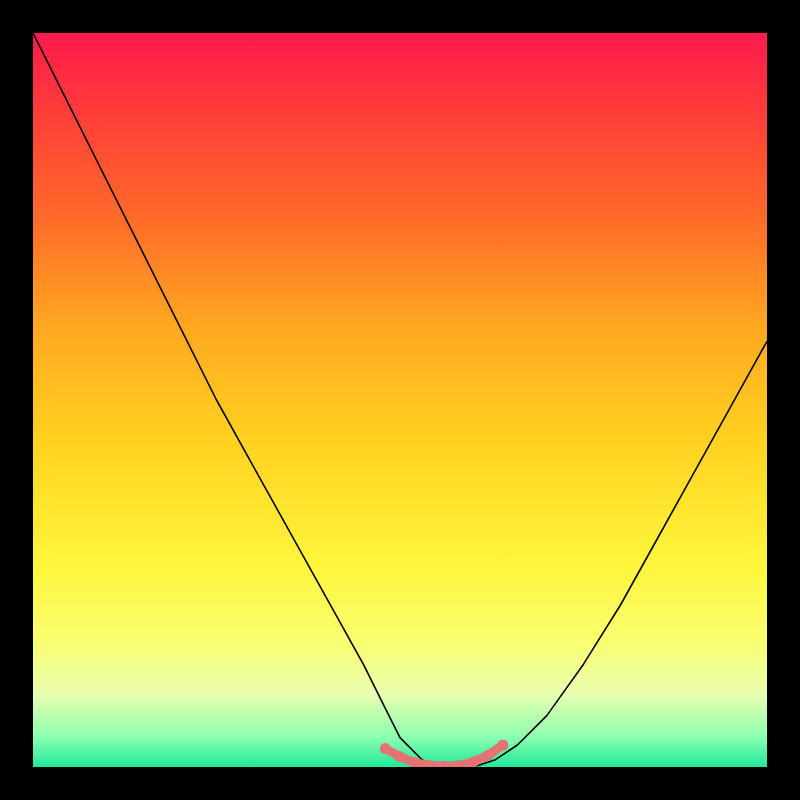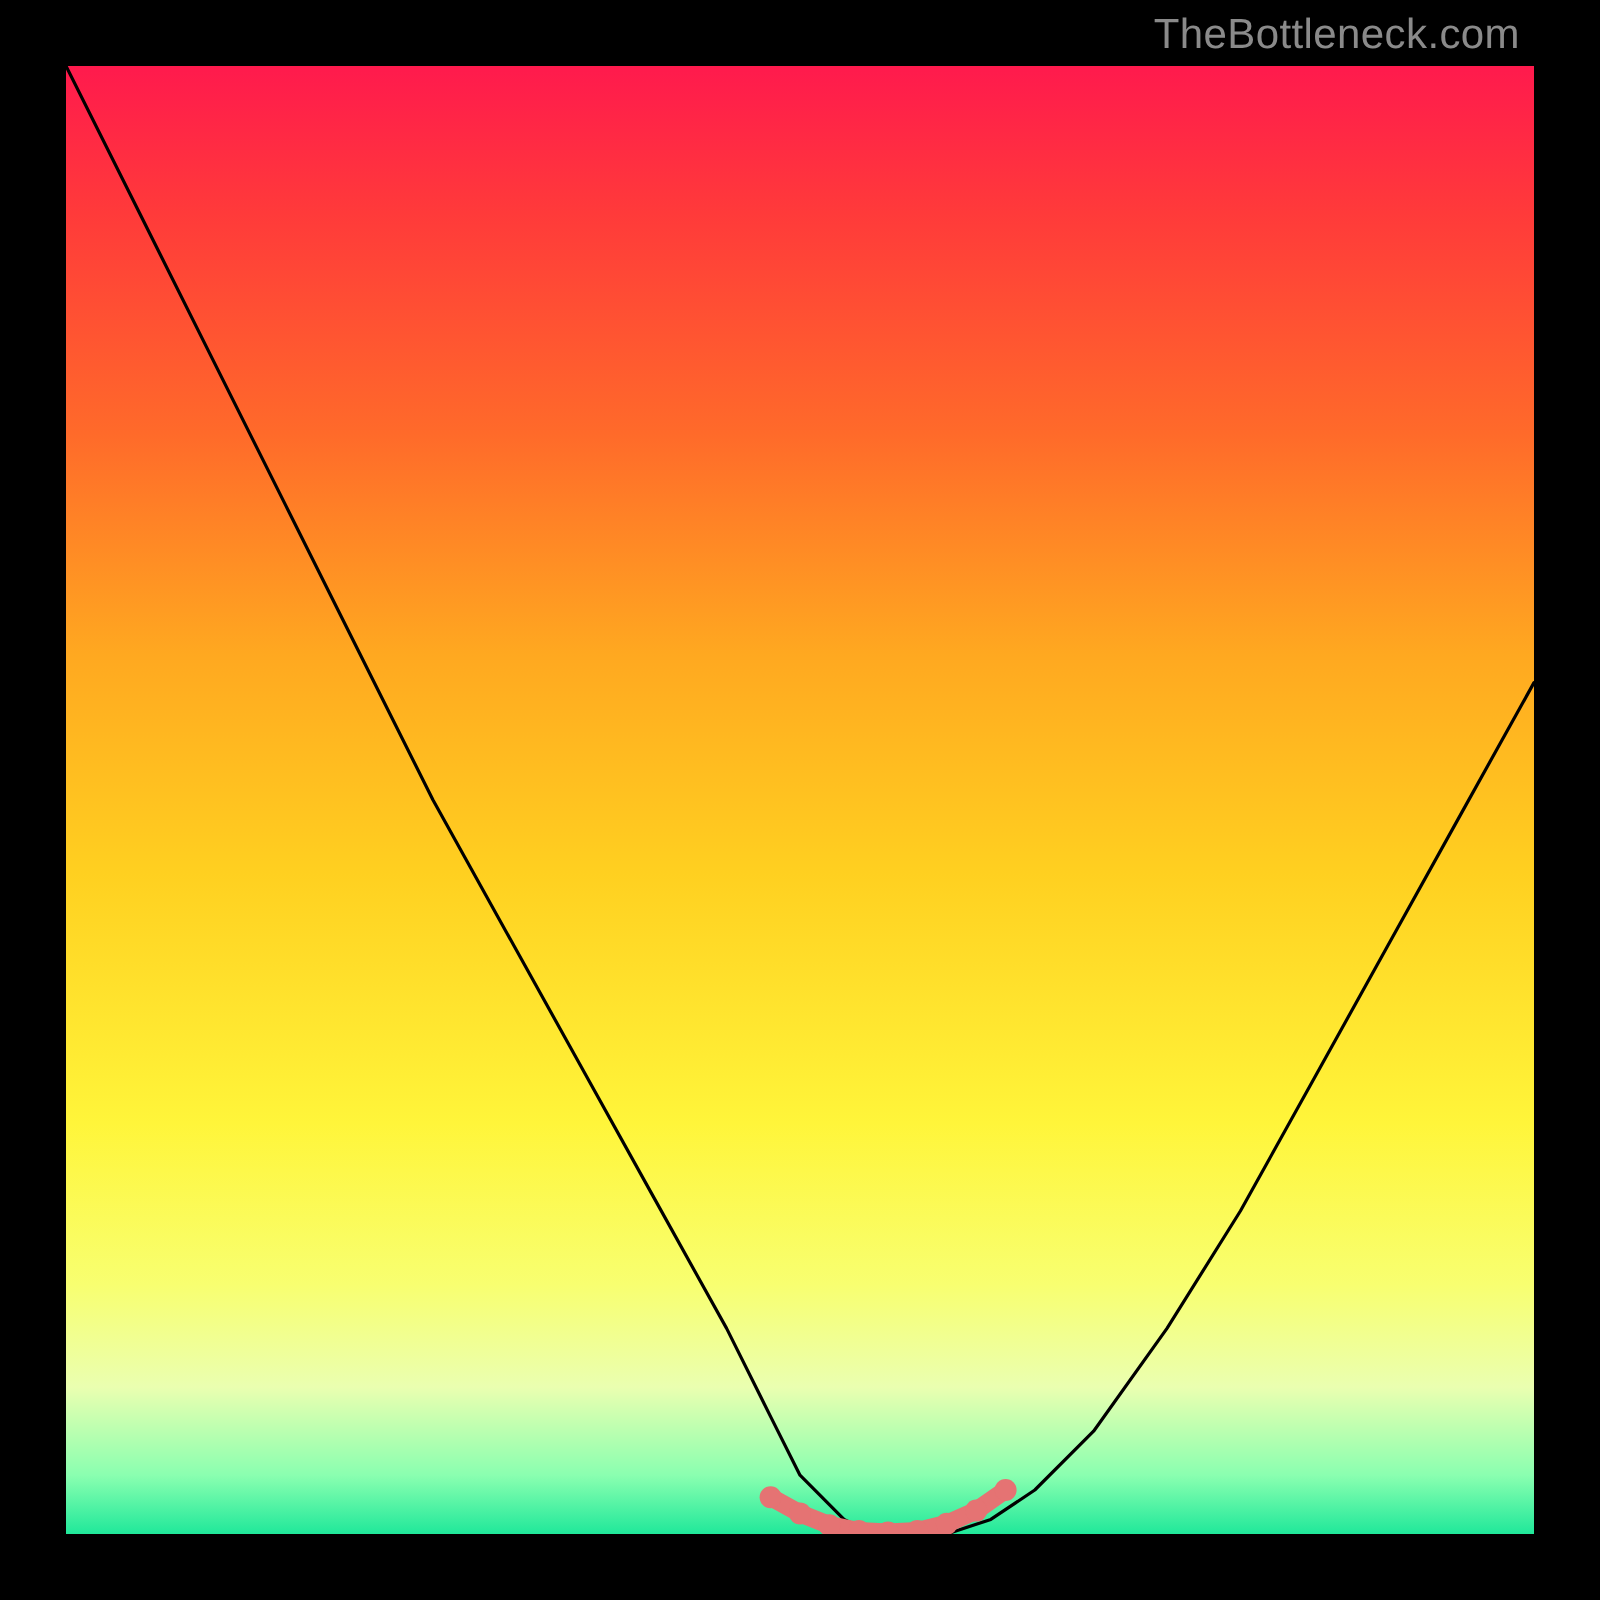--- a/index.html
+++ b/index.html
@@ -53,21 +53,20 @@
   }
   svg.curve {
     position: absolute;
     inset: 0;
   }
 </style>
 </head>
 <body>
 
 <div class="frame">
-  <div class="watermark">TheBottleneck.com</div>
   <div class="plot-area">
     <div class="gradient-bg"></div>
     <svg class="curve" viewBox="0 0 734 734" preserveAspectRatio="none">
       <path id="main-curve" fill="none" stroke="#000" stroke-width="1.6" stroke-linecap="round" stroke-linejoin="round" d="M0.0 0.0 L36.7 73.4 L73.4 146.8 L110.1 220.2 L146.8 293.6 L183.5 367.0 L220.2 433.1 L256.9 499.1 L293.6 565.2 L330.3 631.2 L352.3 675.3 L367.0 704.6 L389.0 726.7 L403.7 734.0 L425.7 734.0 L440.4 734.0 L462.4 726.7 L484.4 712.0 L513.8 682.6 L550.5 631.2 L587.2 572.5 L623.9 506.5 L660.6 440.4 L697.3 374.3 L734.0 308.3"></path>
       <path id="highlight-curve" fill="none" stroke-width="9" stroke-linecap="round" stroke-linejoin="round" d="M352.3 715.6 L367.0 723.7 L381.7 729.6 L396.4 732.5 L411.0 733.3 L425.7 732.5 L440.4 728.9 L455.1 722.3 L469.8 712.0" stroke="#e57373"></path>
       <g id="highlight-dots">
           <circle cx="352.3" cy="715.6" r="5.5" fill="#e57373"></circle>
           <circle cx="367.0" cy="723.7" r="5.5" fill="#e57373"></circle>
           <circle cx="381.7" cy="729.6" r="5.5" fill="#e57373"></circle>
           <circle cx="396.4" cy="732.5" r="5.5" fill="#e57373"></circle>

